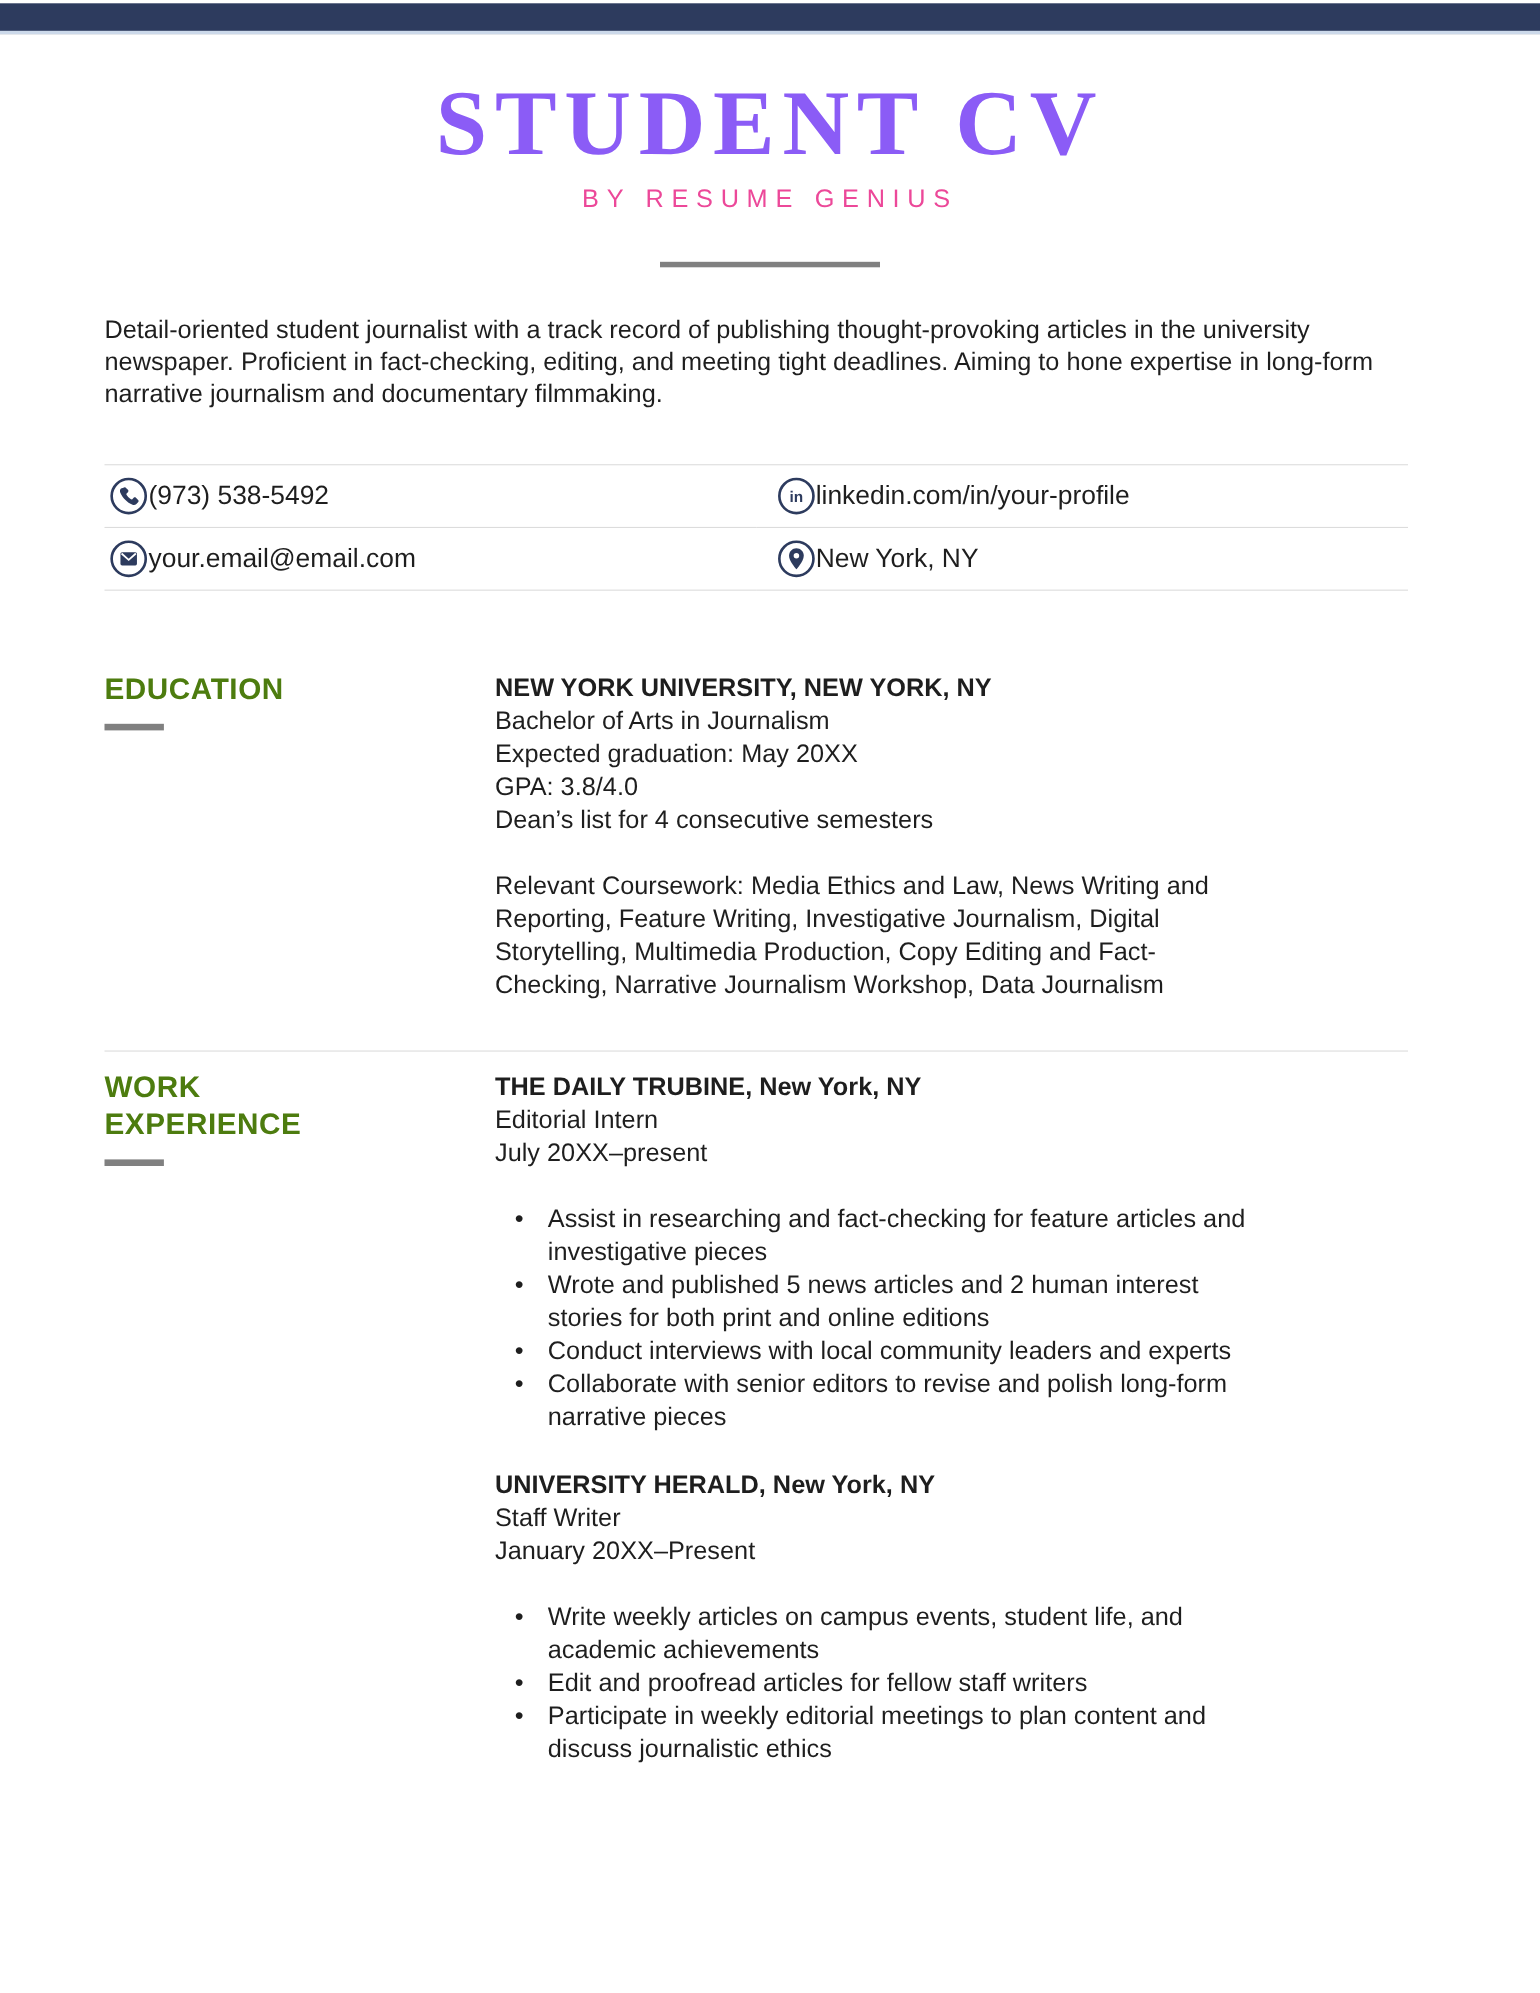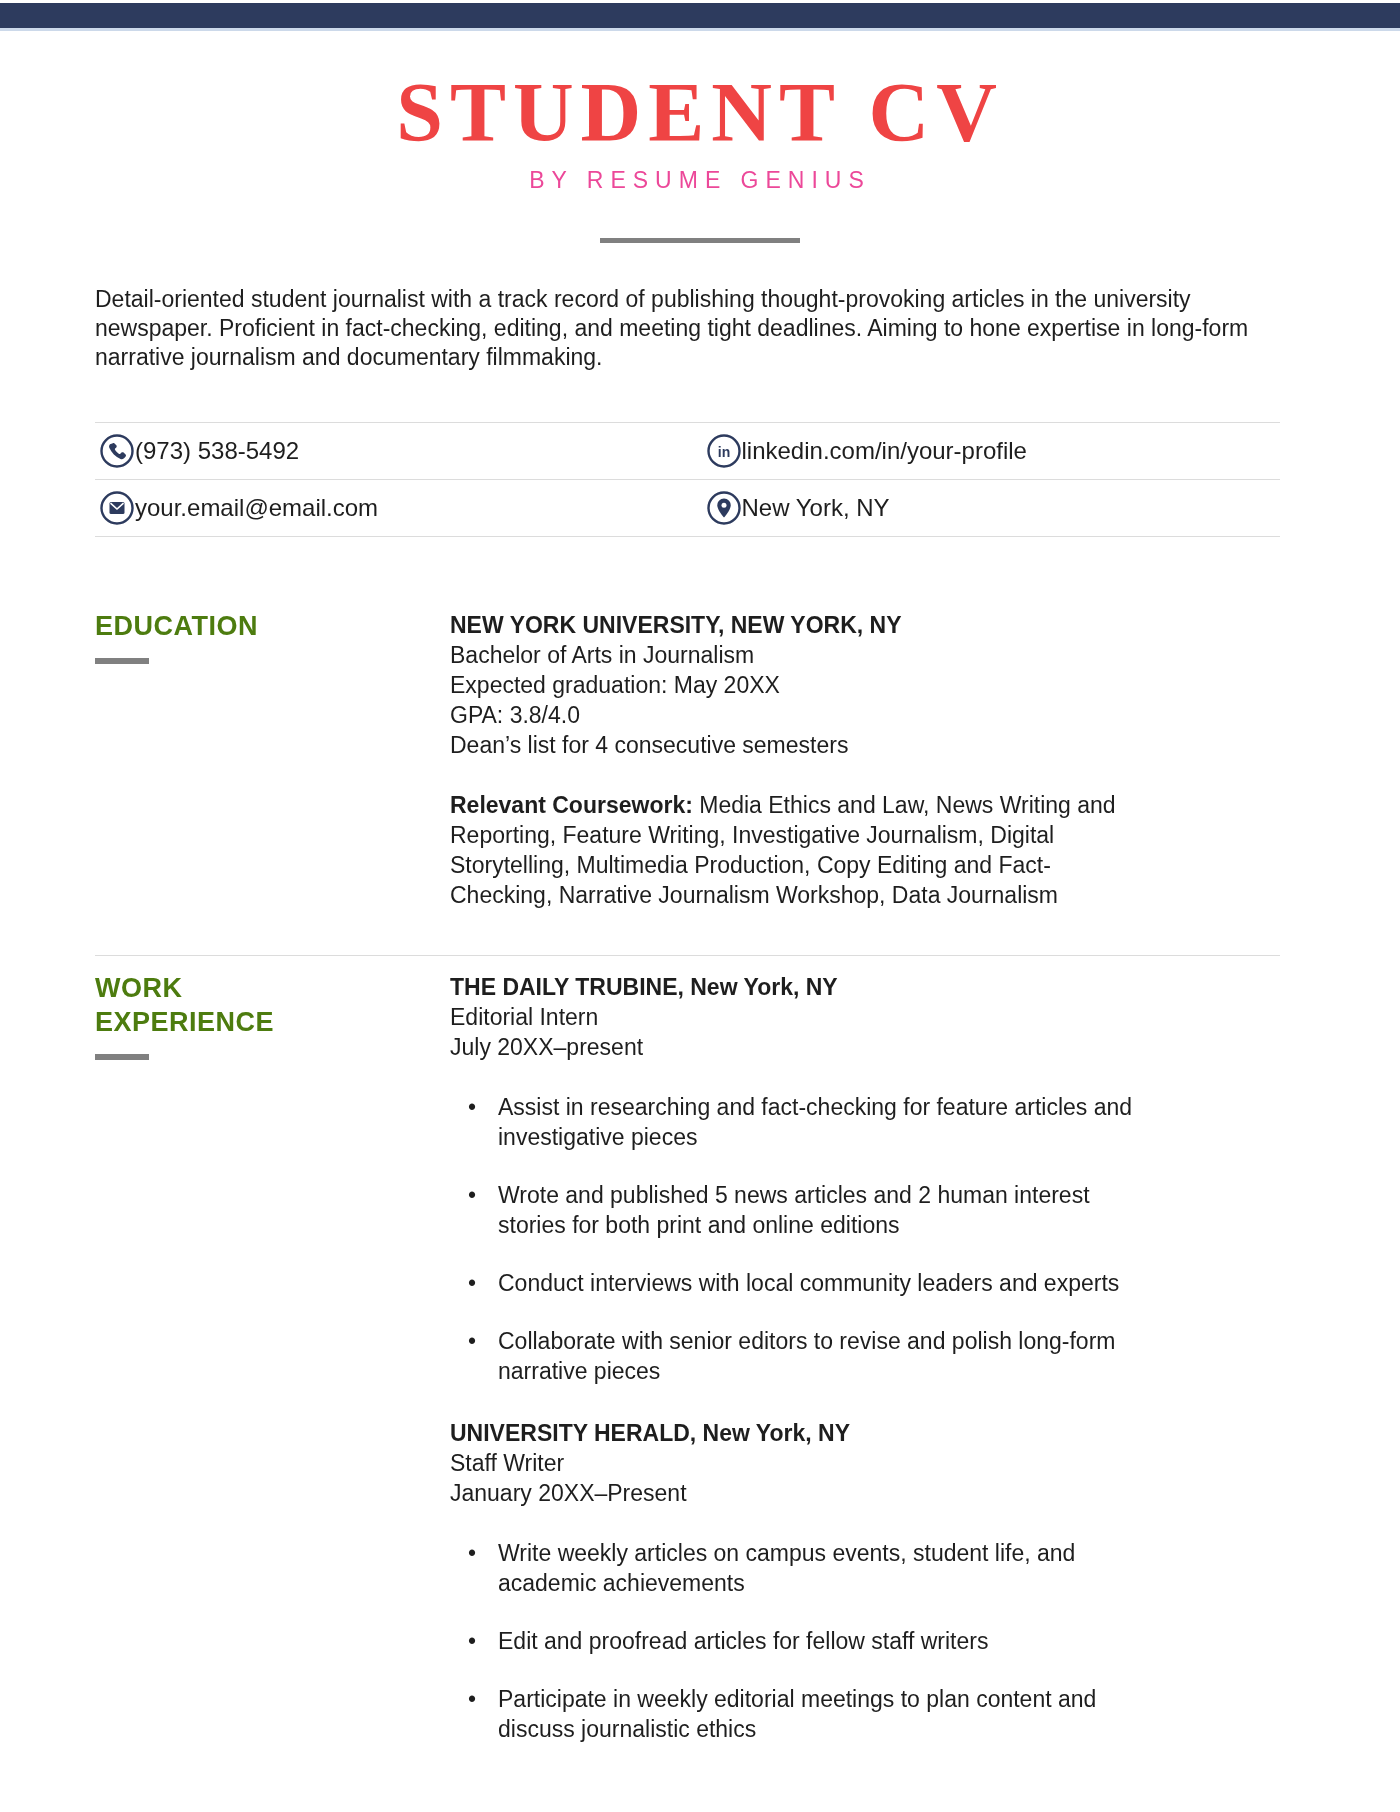--- a/index.html
+++ b/index.html
@@ -23,21 +23,21 @@
   }
 
   
   .header { text-align: center; }
   .doc-title {
     margin-top: 38px;
     font-family: "Liberation Serif", serif;
     font-weight: 700;
     font-size: 84px;
     letter-spacing: 7px;
-    color: #ef4444;
+    color: #8b5cf6;
     line-height: 1.05;
   }
   .doc-subtitle {
     margin-top: 10px;
     font-size: 23px;
     letter-spacing: 7px;
     color: #ec4899;
     font-weight: 400;
   }
   .title-divider {
@@ -101,31 +101,30 @@
     height: 6px;
     background: #808080;
   }
   .section-body {
     font-size: 23px;
     line-height: 30px;
     max-width: 700px;
   }
   .entry-title { font-weight: 700; }
   .coursework { margin-top: 30px; }
-  .coursework .bold { font-weight: 700; }
+  .coursework .bold { font-weight: 400; }
 
   .job + .job { margin-top: 32px; }
   .job ul {
     list-style: none;
     margin-top: 30px;
   }
   .job li {
     position: relative;
     padding-left: 48px;
-    margin-top: 28px;
   }
   .job li::before {
     content: "\2022";
     position: absolute;
     left: 18px;
     top: 0;
     font-size: 23px;
     color: #1e1e1e;
   }
 </style>

